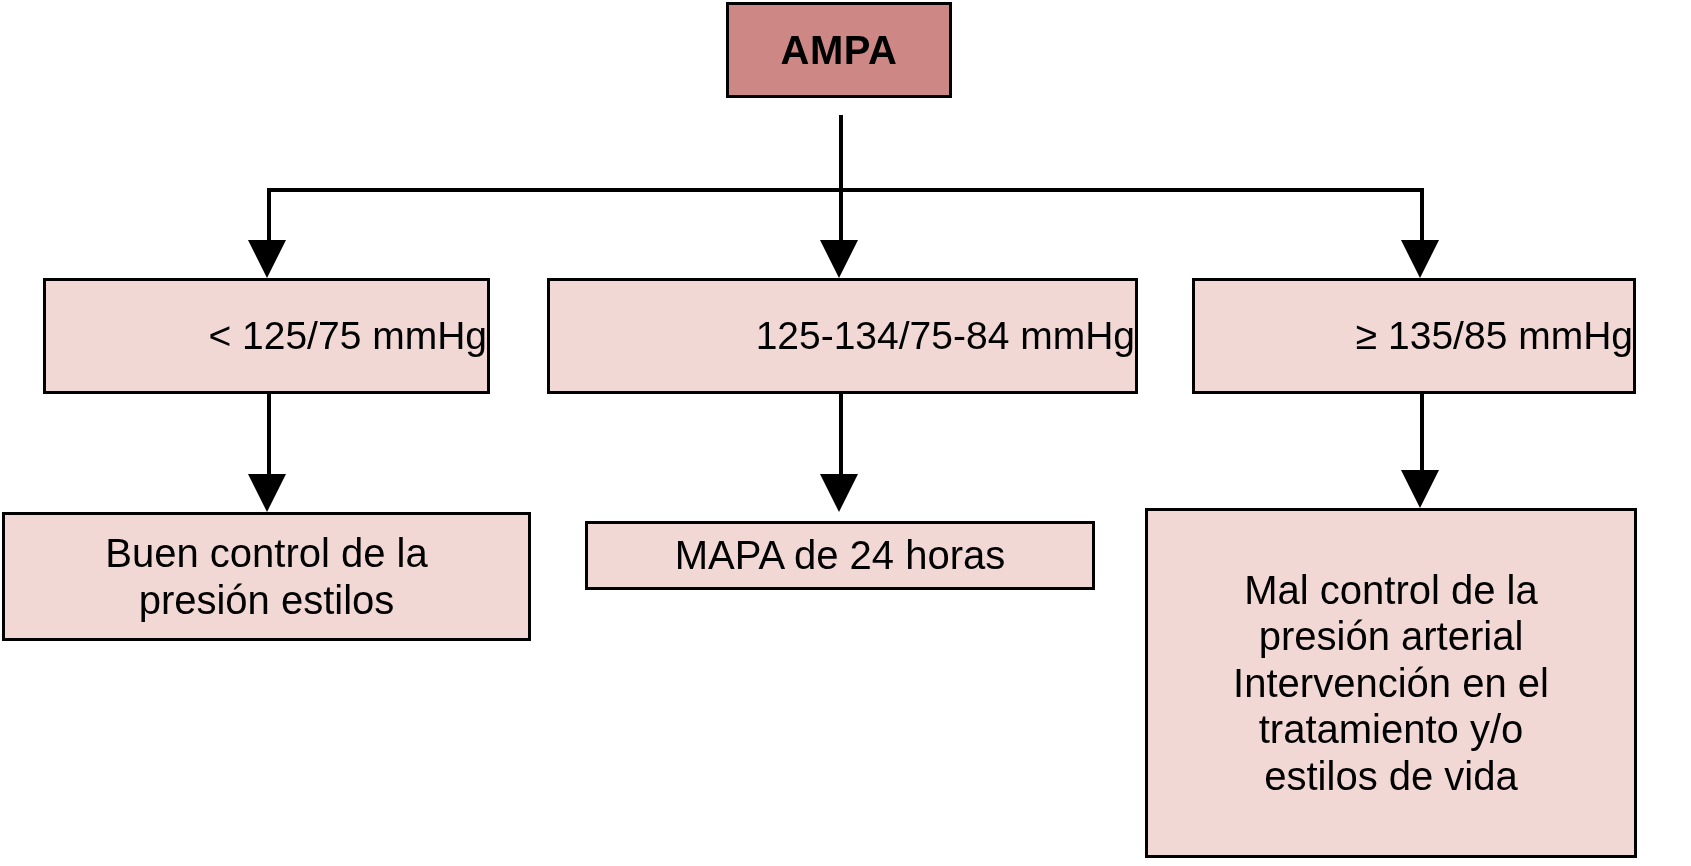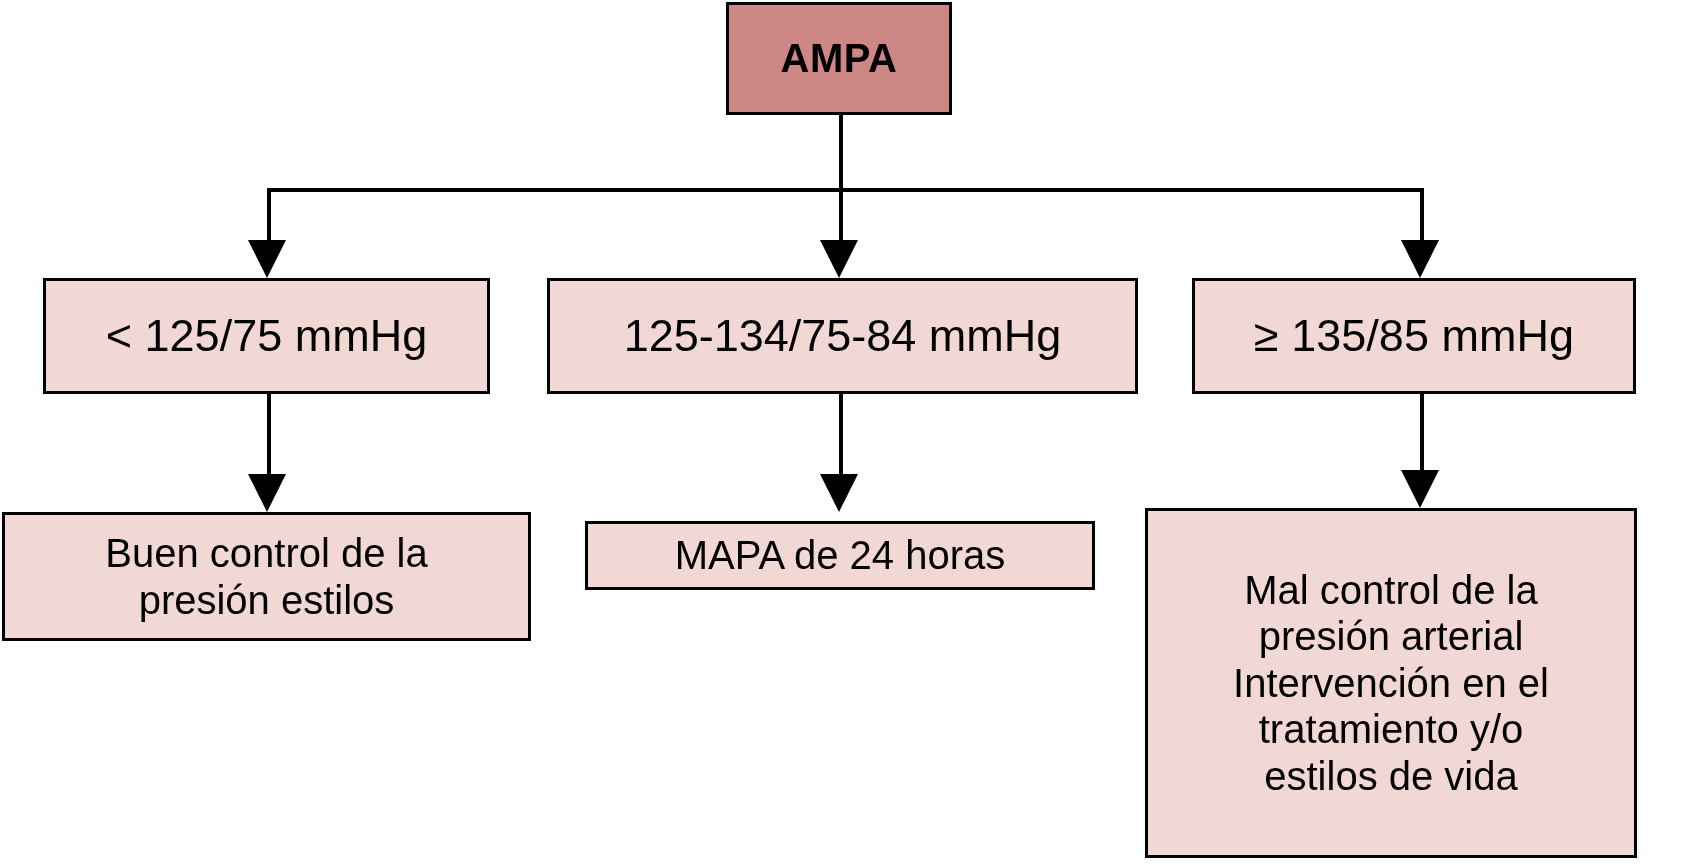--- a/index.html
+++ b/index.html
@@ -29,21 +29,22 @@
     line-height: 1.16;
   }
   .node-root {
     background: #cd8886;
     font-weight: bold;
     font-size: 40px;
     letter-spacing: 0.5px;
   }
   .node-level {
     background: #f2d8d4;
-    font-size: 45px;
+    font-size: 39px;
+    justify-content: flex-end;
   }
   .node-outcome {
     background: #f2d8d4;
     font-size: 40px;
   }
   .node-outcome .multiline {
     display: block;
     white-space: pre-line;
   }
 
@@ -65,21 +66,21 @@
     border-left: 19px solid transparent;
     border-right: 19px solid transparent;
     border-top: 38px solid #000000;
   }
 </style>
 </head>
 <body>
 
 <div id="canvas">
 
-  <div class="node node-root" style="left:726px; top:2px; width:226px; height:113px;">
+  <div class="node node-root" style="left:726px; top:2px; width:226px; height:96px;">
     <span>AMPA</span>
   </div>
 
   <div class="edge-v" style="left:839px; top:115px; height:75px;"></div>
 
   <div class="edge-h" style="left:267px; top:188px; width:1157px;"></div>
 
   <div class="edge-v" style="left:267px; top:188px; height:55px;"></div>
   <div class="arrow-head" style="left:248px; top:240px;"></div>
 

